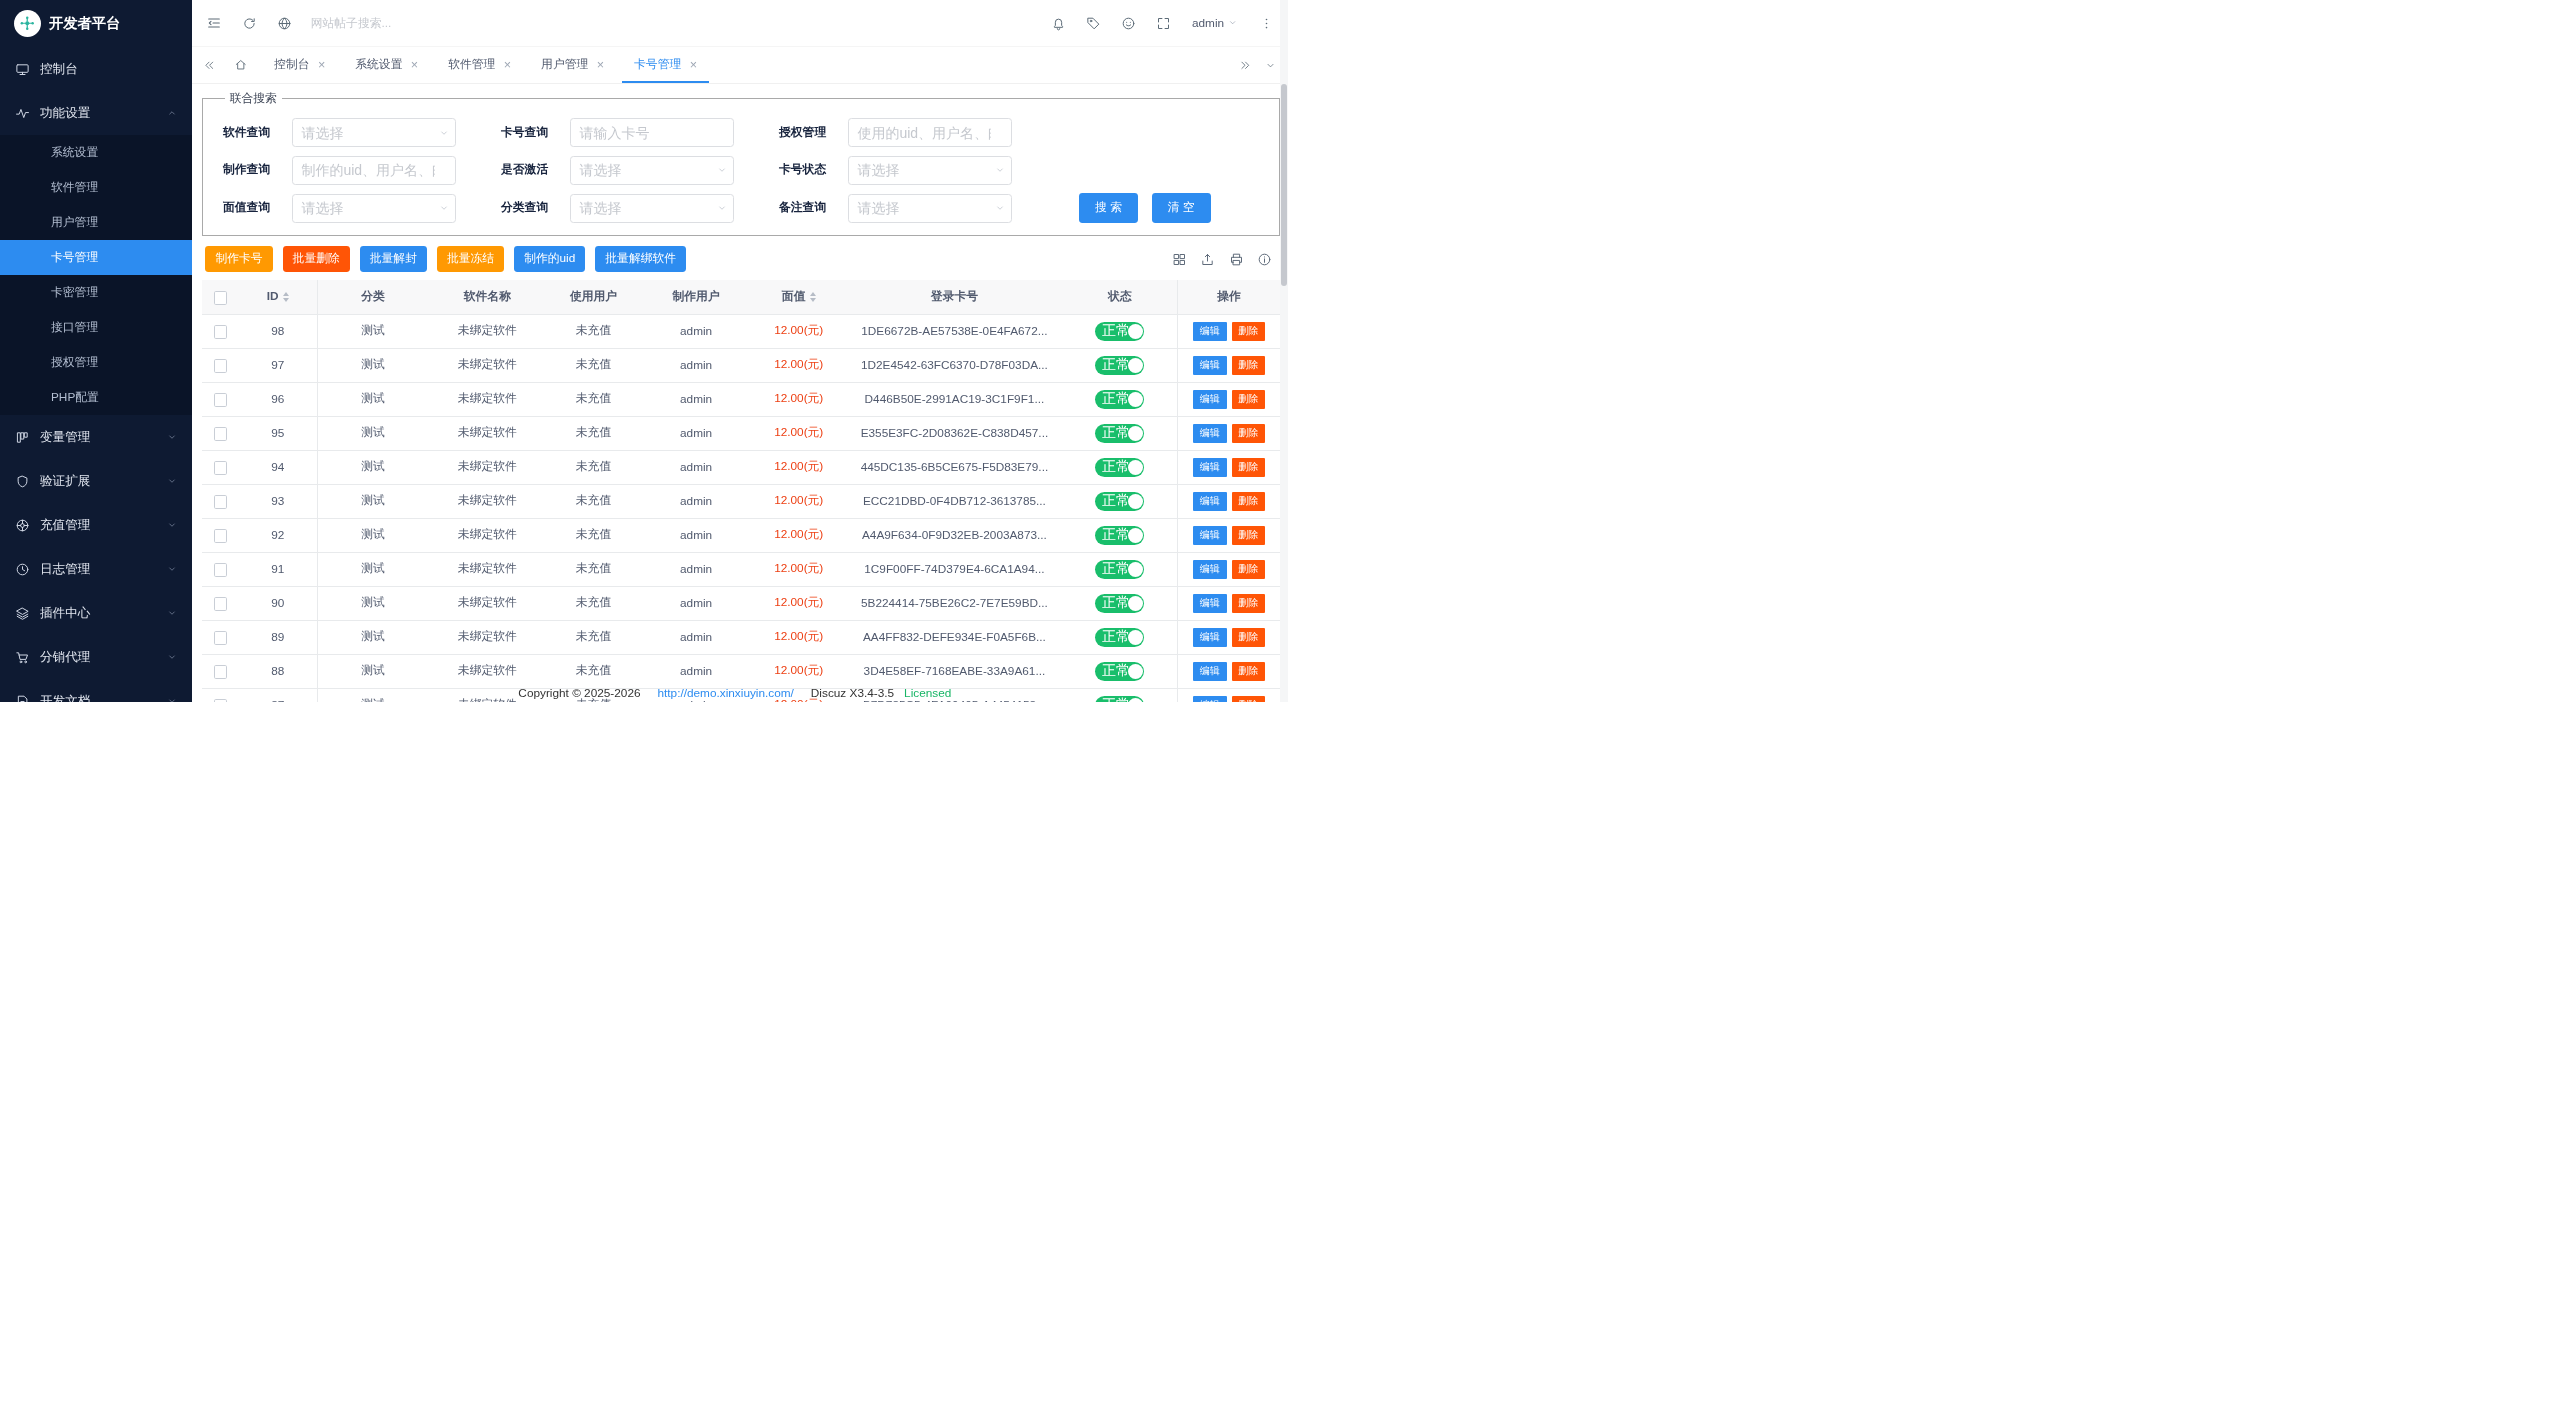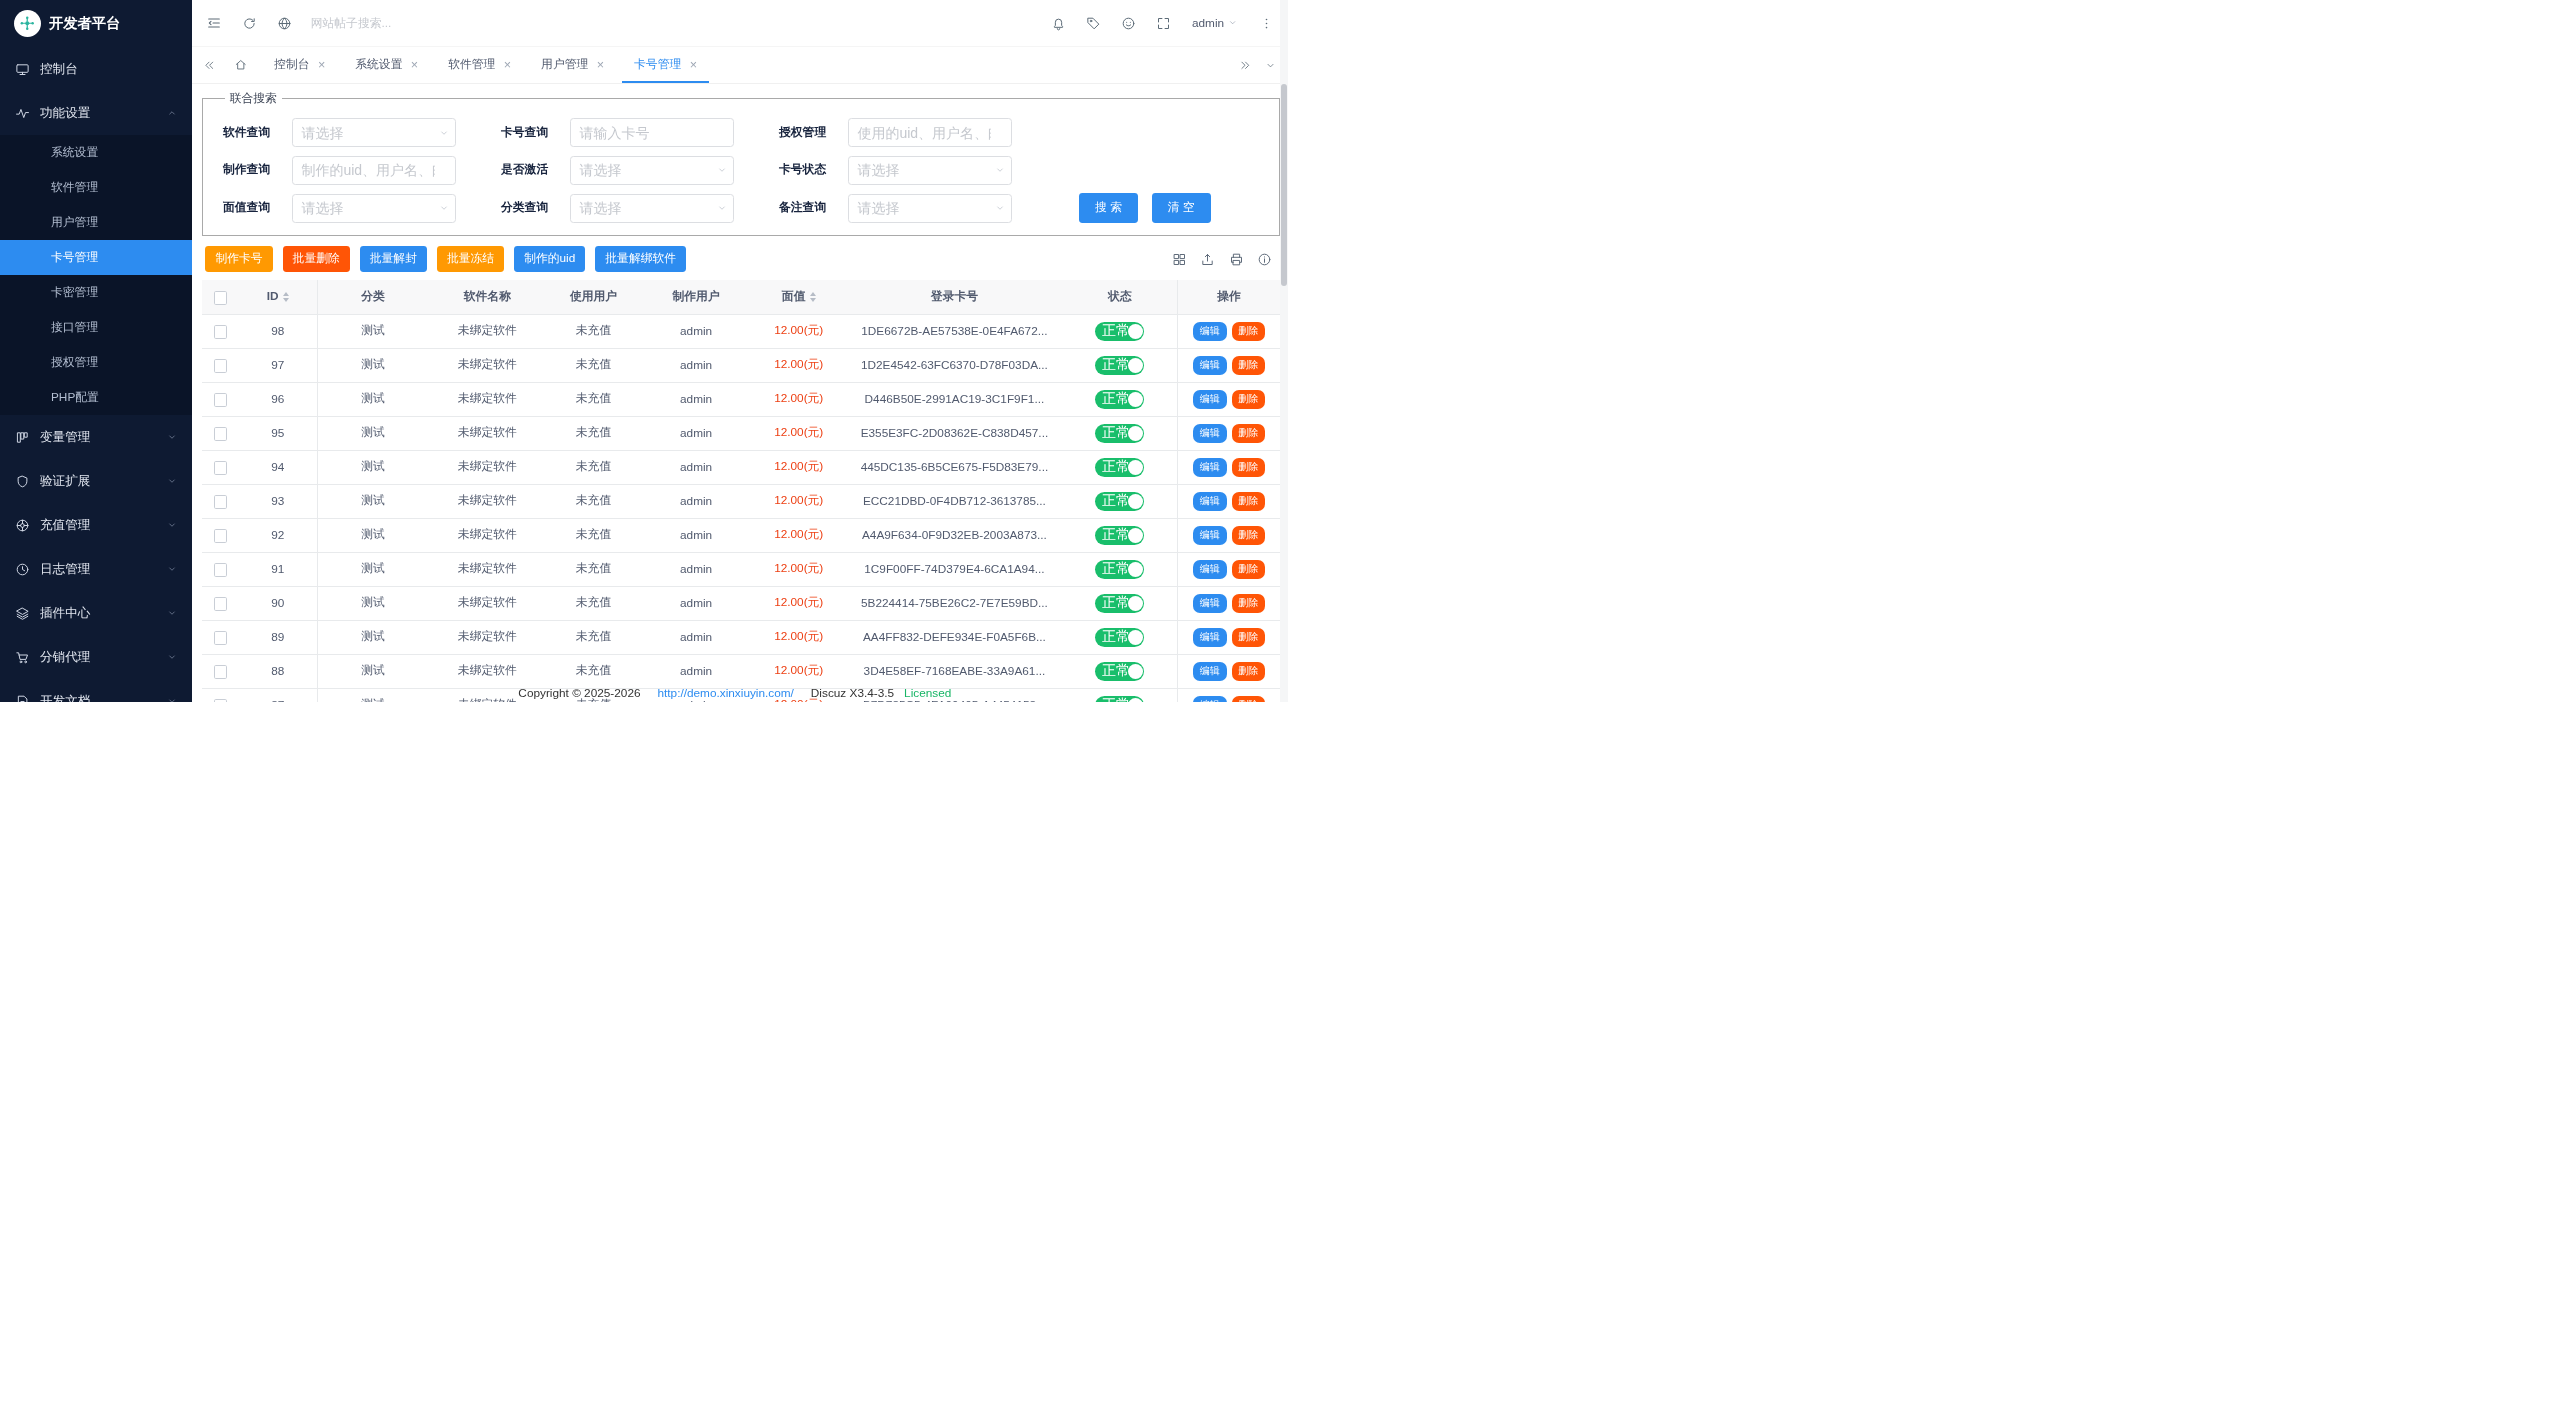--- a/index.html
+++ b/index.html
@@ -69,21 +69,21 @@
   th:nth-child(2),td:nth-child(2){border-right:0.8px solid #e8eaec}
   .col-op{border-left:0.8px solid #e8eaec}
   .cb{width:13.5px;height:13.5px;border:0.8px solid #c9ced6;border-radius:1.7px;background:#fff;display:inline-block;vertical-align:middle;cursor:pointer}
   .caret{display:inline-flex;flex-direction:column;margin-left:4.2px;vertical-align:middle;cursor:pointer}
   .caret i{width:0;height:0;border:3.4px solid transparent;display:block}
   .caret .up{border-bottom:4.2px solid #b6bcc6;margin-bottom:1.7px}
   .caret .down{border-top:4.2px solid #b6bcc6}
   td.val{color:#ed4014}
   .toggle{width:49px;height:18.5px;border-radius:10px;background:#19be6b;display:inline-flex;align-items:center;color:#fff;font-size:14px;padding-left:6.7px;position:relative;cursor:pointer;vertical-align:middle}
   .toggle::after{content:"";position:absolute;right:1.7px;top:1.7px;width:15px;height:15px;border-radius:50%;background:#fff}
-  .mini{border:none;border-radius:7px;color:#fff;font-size:10px;height:19.4px;padding:0 6.7px;cursor:pointer;font-family:inherit}
+  .mini{border:none;border-radius:1px;color:#fff;font-size:10px;height:19.4px;padding:0 6.7px;cursor:pointer;font-family:inherit}
   .mini.edit{background:#2d8cf0;margin-right:5px}
   .mini.del{background:#ff5506}
 
   
   .footer{position:absolute;left:0;right:0;bottom:1.7px;text-align:center;font-size:11.8px;color:#333;z-index:5;pointer-events:none}
   .footer a{pointer-events:auto;text-decoration:none}
   .flink{color:#2d8cf0;margin:0 12px}
   .flink.green{color:#18b566;margin-left:5px}
   .fpart{margin:0 1.7px}
   .sb-track{position:absolute;right:0;top:0;width:7.6px;height:100%;background:#f5f6f7}

